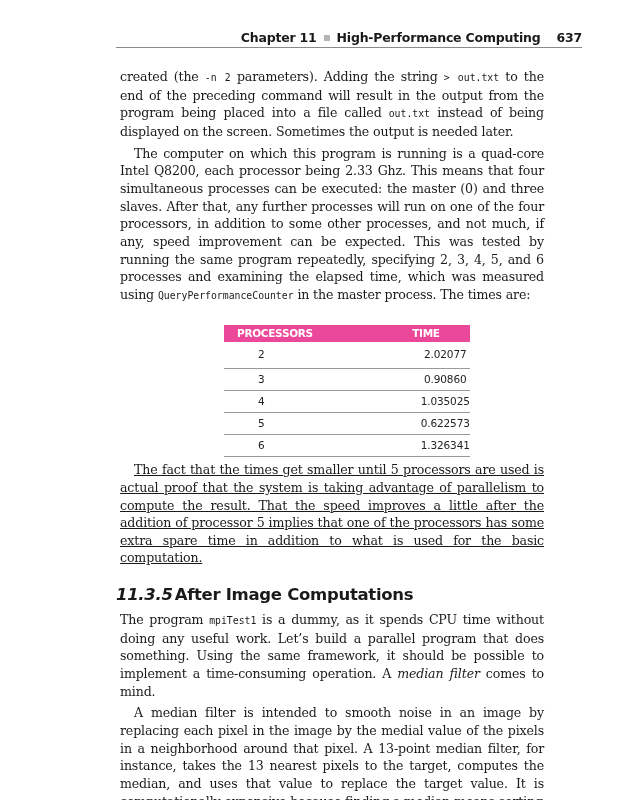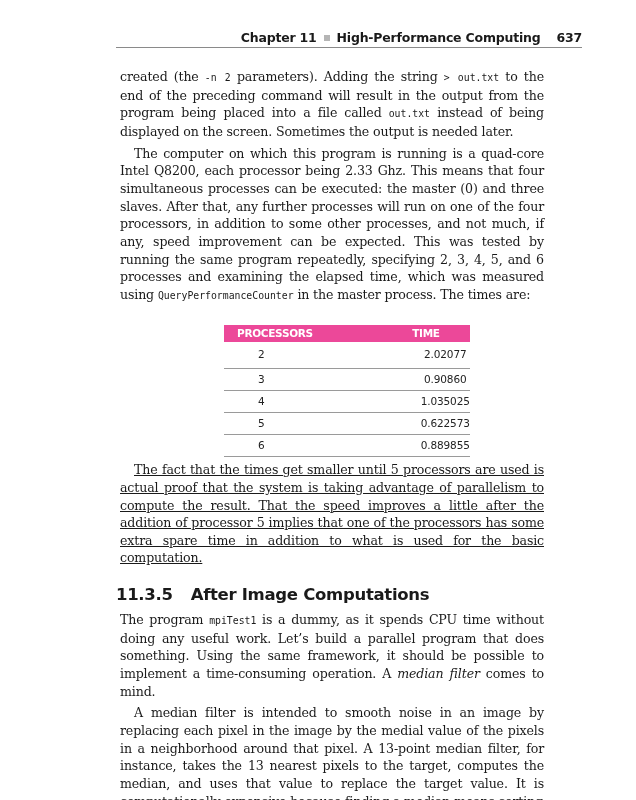--- a/index.html
+++ b/index.html
@@ -99,21 +99,21 @@
 
     h3.section-heading {
       margin: 18px 0 6px 0;
       font-family: "DejaVu Sans", "Liberation Sans", sans-serif;
       font-weight: bold;
       font-size: 16.5px;
       line-height: 20px;
       text-indent: 0;
       letter-spacing: -0.3px;
     }
-    h3 .secnum { margin-right: 18px; }
+    h3 .secnum { margin-right: 2px; font-style: italic; }
   </style>
 </head>
 <body>
 
 <div class="running-header">
   <span>Chapter 11</span><span class="sep"></span><span>High-Performance Computing</span><span class="pnum">637</span>
 </div>
 
 <div class="content">
 
@@ -142,21 +142,21 @@
         <tr>
           <td class="c1">4</td>
           <td class="c2">1.035025</td>
         </tr>
         <tr>
           <td class="c1">5</td>
           <td class="c2">0.622573</td>
         </tr>
         <tr>
           <td class="c1">6</td>
-          <td class="c2">0.889855</td>
+          <td class="c2">1.326341</td>
         </tr>
       </tbody>
     </table>
   </div>
 
   <p class="after-table">The fact that the times get smaller until 5 processors are used is actual proof that the system is taking advantage of parallelism to compute the result. That the speed improves a little after the addition of processor 5 implies that one of the processors has some extra spare time in addition to what is used for the basic computation.</p>
 
   <h3 class="section-heading"><span class="secnum">11.3.5</span><span>After Image Computations</span></h3>
 
   <p class="noindent"><span>The program </span><code>mpiTest1</code><span> is a dummy, as it spends CPU time without doing any useful work. Let’s build a parallel program that does something. Using the same framework, it should be possible to implement a time-consuming operation. A </span><em>median filter</em><span> comes to mind.</span></p>

